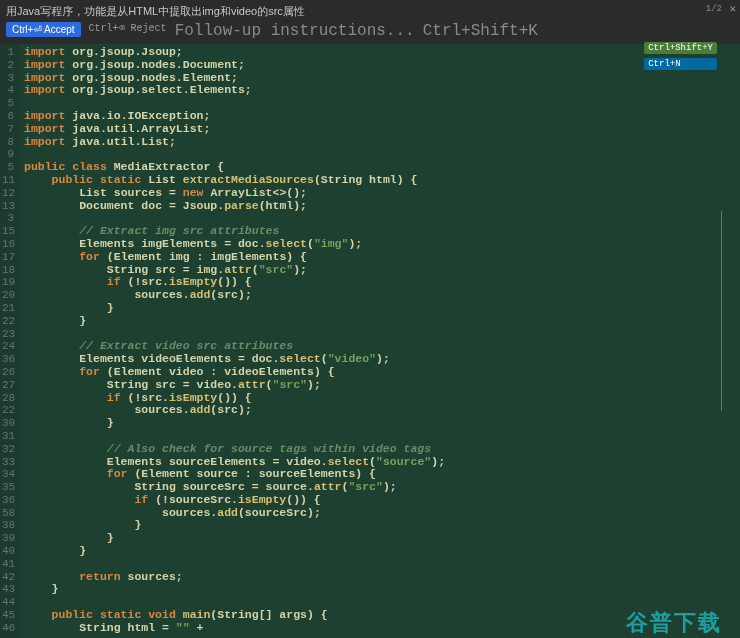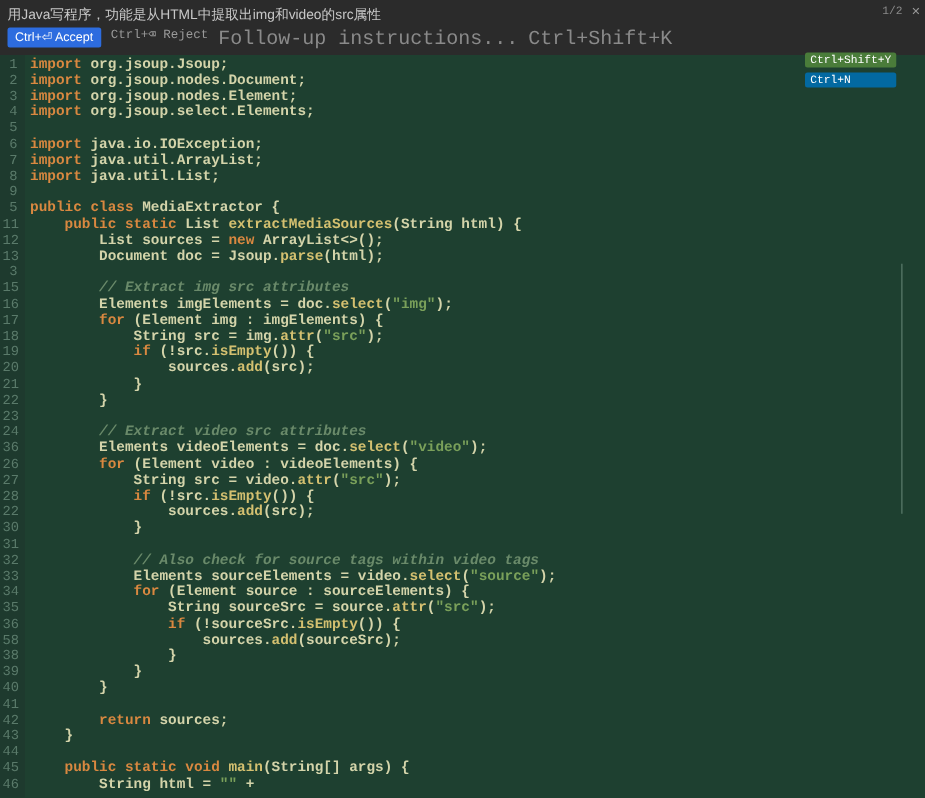--- a/index.html
+++ b/index.html
@@ -197,13 +197,14 @@
       <div class="line">39</div>
       <div class="line">40</div>
       <div class="line">41</div>
       <div class="line">42</div>
       <div class="line">43</div>
       <div class="line">44</div>
       <div class="line">45</div>
       <div class="line">46</div>
     </div>
   <div class="code" id="code"><span class="line"><span class="kw">import</span> org.jsoup.Jsoup;</span><span class="line"><span class="kw">import</span> org.jsoup.nodes.Document;</span><span class="line"><span class="kw">import</span> org.jsoup.nodes.Element;</span><span class="line"><span class="kw">import</span> org.jsoup.select.Elements;</span><span class="line"></span><span class="line"><span class="kw">import</span> java.io.IOException;</span><span class="line"><span class="kw">import</span> java.util.ArrayList;</span><span class="line"><span class="kw">import</span> java.util.List;</span><span class="line"></span><span class="line"><span class="kw">public class </span>MediaExtractor {</span><span class="line"><span class="kw">    public static </span>List<string> <span class="fn">extractMediaSources</span>(String <span class="pn">html</span>) {</string></span><span class="line">        List<string> <span class="pn">sources</span> = <span class="kw">new </span>ArrayList&lt;&gt;();</string></span><span class="line">        Document <span class="pn">doc</span> = Jsoup.<span class="fn">parse</span>(<span class="pn">html</span>);</span><span class="line"></span><span class="line"><span class="com">        // Extract img src attributes</span></span><span class="line">        Elements <span class="pn">imgElements</span> = doc.<span class="fn">select</span>(<span class="str">"img"</span>);</span><span class="line"><span class="kw">        for </span>(Element <span class="pn">img</span> : imgElements) {</span><span class="line">            String <span class="pn">src</span> = img.<span class="fn">attr</span>(<span class="str">"src"</span>);</span><span class="line"><span class="kw">            if </span>(!src.<span class="fn">isEmpty</span>()) {</span><span class="line">                sources.<span class="fn">add</span>(<span class="pn">src</span>);</span><span class="line">            }</span><span class="line">        }</span><span class="line"></span><span class="line"><span class="com">        // Extract video src attributes</span></span><span class="line">        Elements <span class="pn">videoElements</span> = doc.<span class="fn">select</span>(<span class="str">"video"</span>);</span><span class="line"><span class="kw">        for </span>(Element <span class="pn">video</span> : videoElements) {</span><span class="line">            String <span class="pn">src</span> = video.<span class="fn">attr</span>(<span class="str">"src"</span>);</span><span class="line"><span class="kw">            if </span>(!src.<span class="fn">isEmpty</span>()) {</span><span class="line">                sources.<span class="fn">add</span>(<span class="pn">src</span>);</span><span class="line">            }</span><span class="line"></span><span class="line"><span class="com">            // Also check for source tags within video tags</span></span><span class="line">            Elements <span class="pn">sourceElements</span> = video.<span class="fn">select</span>(<span class="str">"source"</span>);</span><span class="line"><span class="kw">            for </span>(Element <span class="pn">source</span> : sourceElements) {</span><span class="line">                String <span class="pn">sourceSrc</span> = source.<span class="fn">attr</span>(<span class="str">"src"</span>);</span><span class="line"><span class="kw">                if </span>(!sourceSrc.<span class="fn">isEmpty</span>()) {</span><span class="line">                    sources.<span class="fn">add</span>(<span class="pn">sourceSrc</span>);</span><span class="line">                }</span><span class="line">            }</span><span class="line">        }</span><span class="line"></span><span class="line"><span class="kw">        return </span>sources;</span><span class="line">    }</span><span class="line"></span><span class="line"><span class="kw">    public static void </span><span class="fn">main</span>(String[] <span class="pn">args</span>) {</span><span class="line">        String <span class="pn">html</span> = <span class="str">""</span> +</span><div class="cursor-bar"></div></div>
+  <div class="watermark">谷普下载</div>
 </div>
 
 </body></html>

